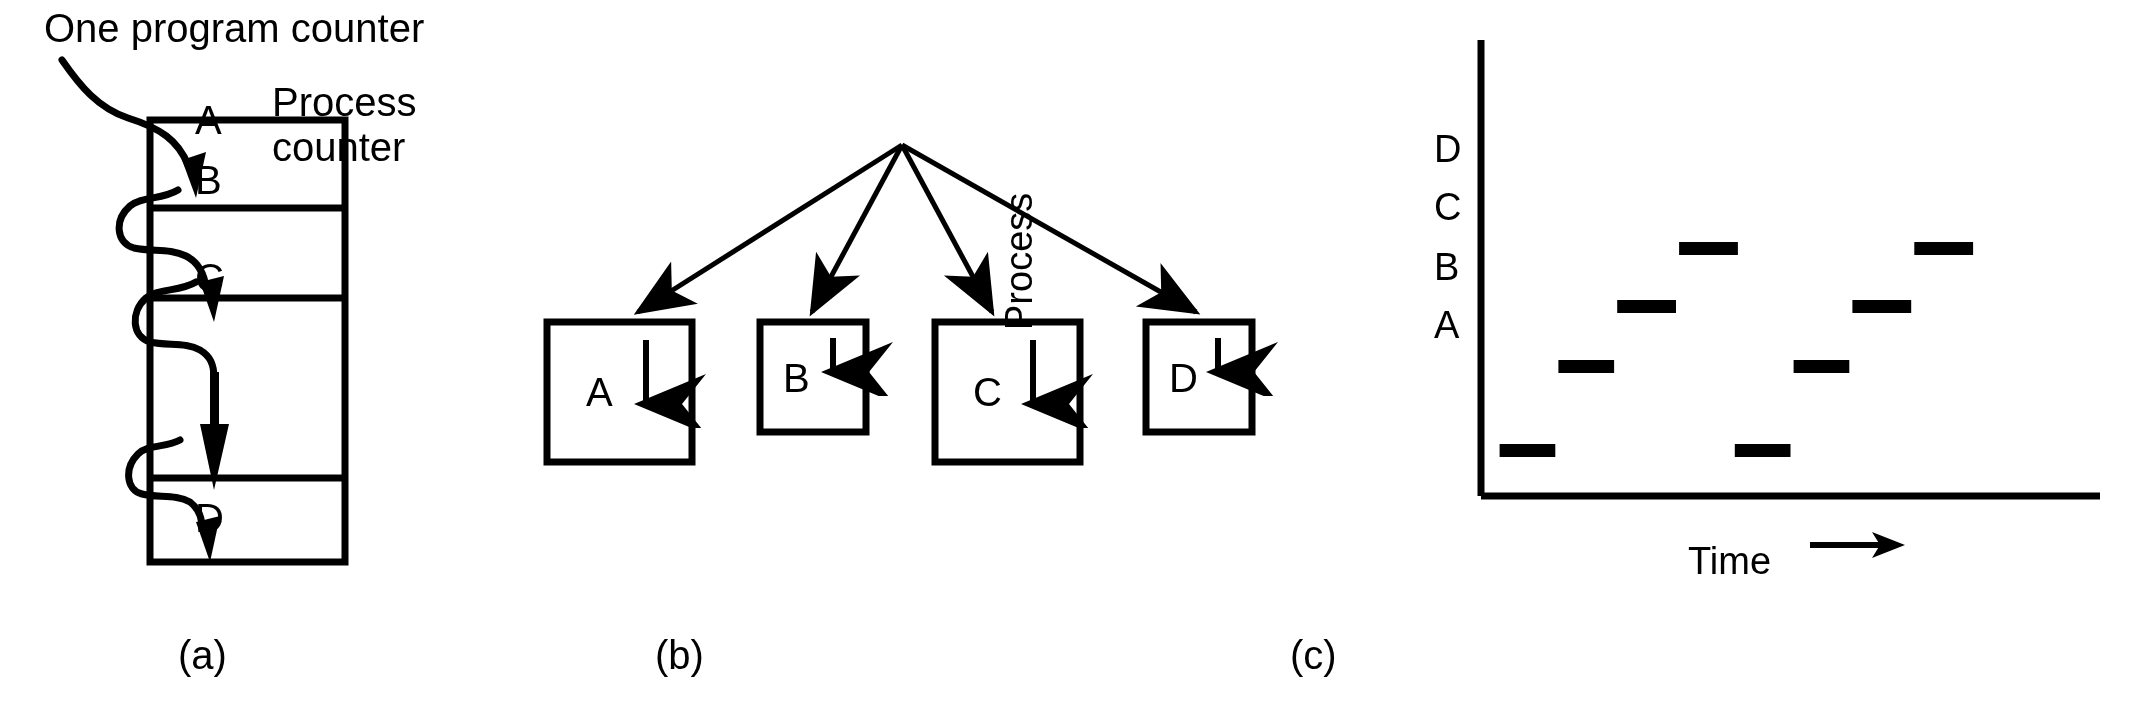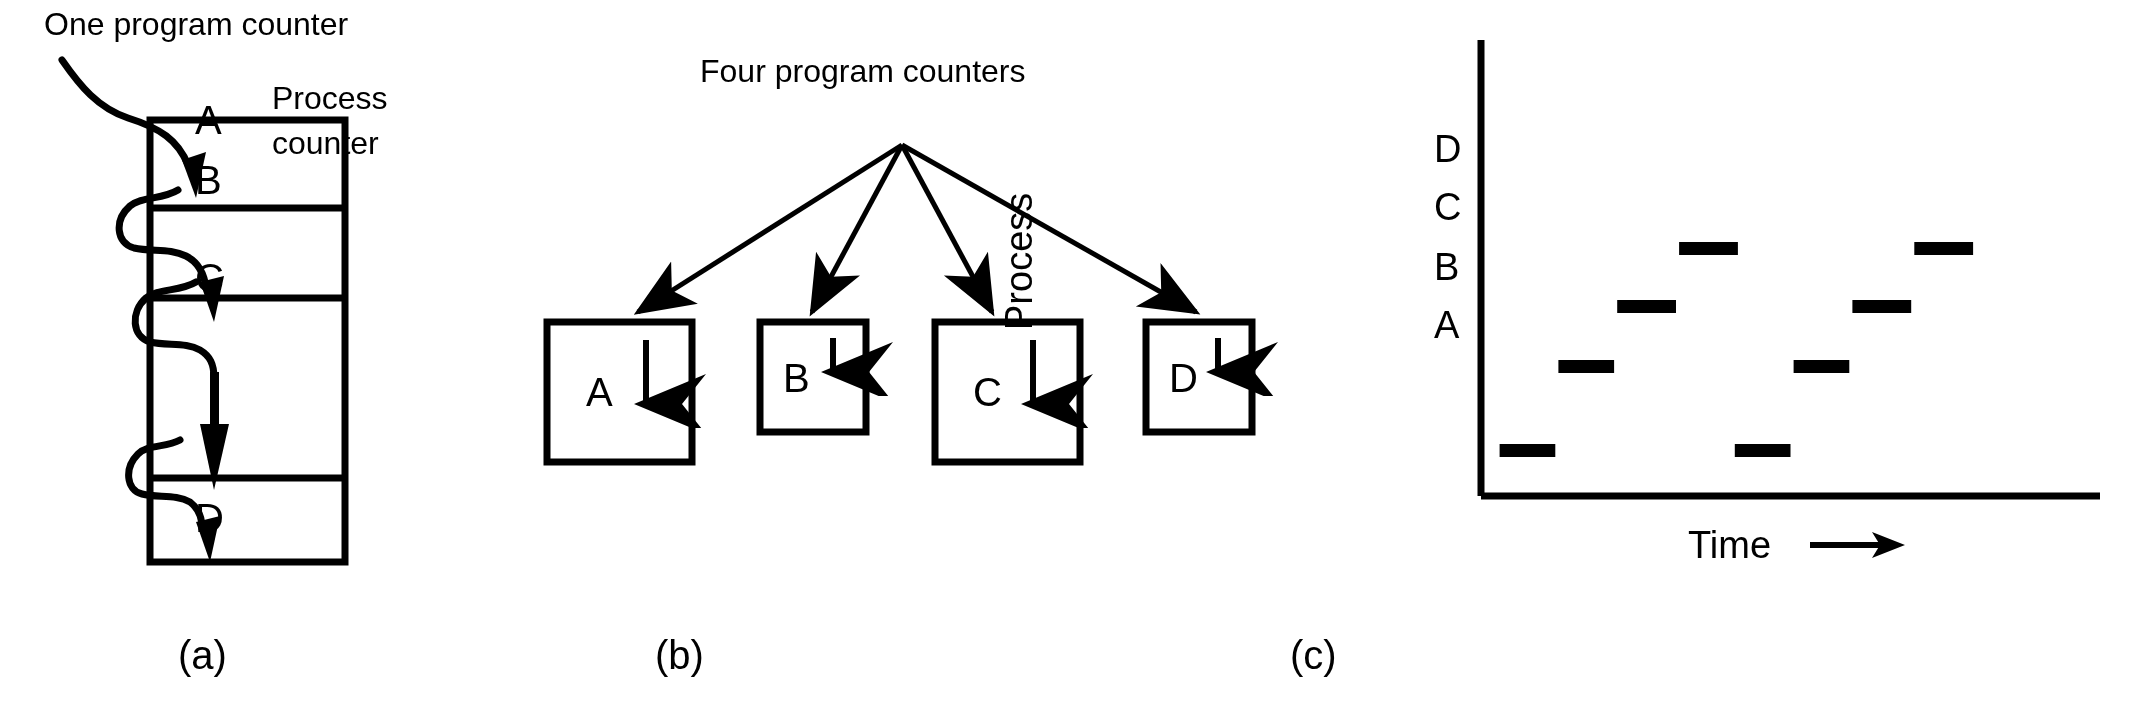--- a/index.html
+++ b/index.html
@@ -26,21 +26,21 @@
     height: 704px;
   }
   .lbl {
     position: absolute;
     font-family: "Liberation Sans", sans-serif;
     color: #000000;
     white-space: nowrap;
     line-height: 1;
   }
   .heading-text {
-    font-size: 32px;
+    font-size: 40px;
   }
   .box-letter {
     font-size: 40px;
   }
   .caption {
     font-size: 40px;
   }
   .axis-tick {
     font-size: 38px;
   }
@@ -144,33 +144,32 @@
   <div class="lbl heading-text" style="left:272px; top:82px;">Process</div>
   <div class="lbl heading-text" style="left:272px; top:127px;">counter</div>
 
   <div class="lbl box-letter" style="left:195px; top:100px;">A</div>
   <div class="lbl box-letter" style="left:195px; top:160px;">B</div>
   <div class="lbl box-letter" style="left:195px; top:258px;">C</div>
   <div class="lbl box-letter" style="left:195px; top:498px;">D</div>
 
   <div class="lbl caption" style="left: 178px; top: 635px;">(a)</div>
 
-  <div class="lbl heading-text" style="left:700px; top:55px;">Four program counters</div>
 
   <div class="lbl box-letter" style="left:586px; top:372px;">A</div>
   <div class="lbl box-letter" style="left:783px; top:358px;">B</div>
   <div class="lbl box-letter" style="left:973px; top:372px;">C</div>
   <div class="lbl box-letter" style="left:1169px; top:358px;">D</div>
 
   <div class="lbl caption" style="left: 655px; top: 635px;">(b)</div>
 
   <div class="lbl axis-title rot-90" style="left:1000px; top:330px;">Process</div>
 
   <div class="lbl axis-tick" style="left:1434px; top:130px;">D</div>
   <div class="lbl axis-tick" style="left:1434px; top:188px;">C</div>
   <div class="lbl axis-tick" style="left:1434px; top:248px;">B</div>
   <div class="lbl axis-tick" style="left:1434px; top:306px;">A</div>
 
-  <div class="lbl axis-title" style="left:1688px; top:526px;">Time</div>
+  <div class="lbl axis-title" style="left:1688px; top:542px;">Time</div>
 
   <div class="lbl caption" style="left: 1290px; top: 635px;">(c)</div>
 
 </div>
 
 </body></html>

